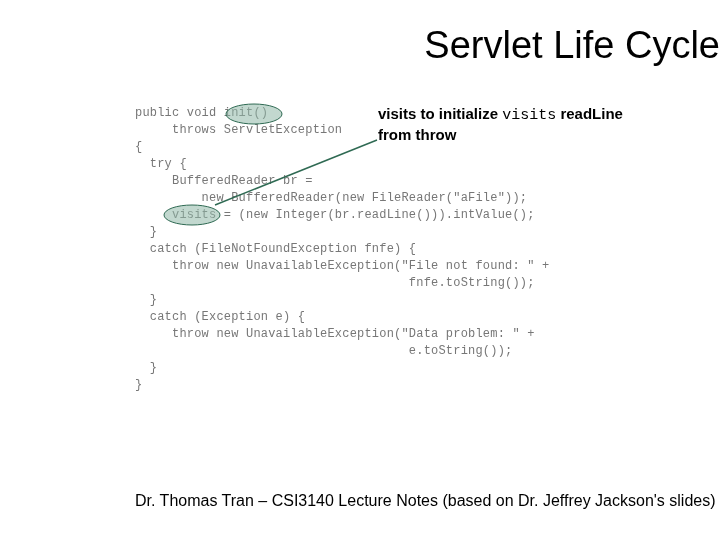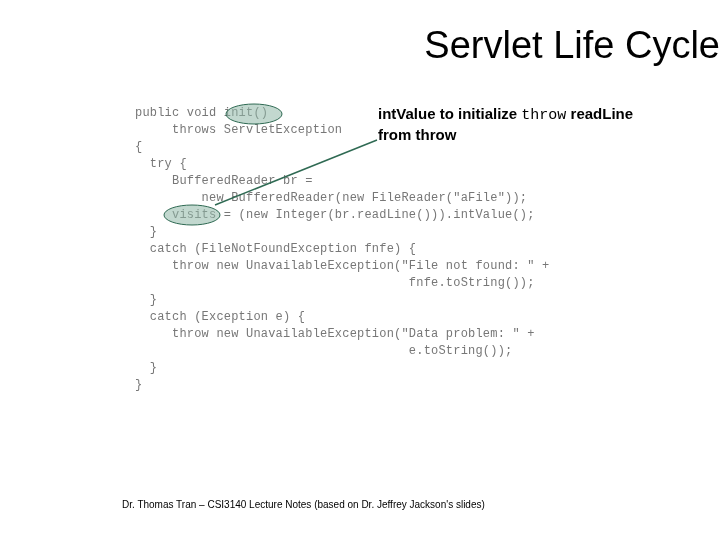--- a/index.html
+++ b/index.html
@@ -4,21 +4,21 @@
 <style>
   * { margin: 0; padding: 0; box-sizing: border-box; }
   html, body { width: 720px; height: 540px; background: #fff; font-family: Arial, Helvetica, sans-serif; }
   .slide { position: relative; width: 720px; height: 540px; }
   .title { position: absolute; top: 24px; left: 0; right: 0; text-align: right; font-size: 38px; font-weight: 400; color: #000; }
   .callout { position: absolute; top: 105px; left: 378px; width: 320px; font-size: 15px; font-weight: 700; color: #000; line-height: 1.25; }
   .callout .mono { font-family: "Courier New", Courier, monospace; font-weight: 400; font-size: 15px; }
   .code-img { position: absolute; top: 105px; left: 135px; width: 460px; height: 290px; }
   .code-img pre { font-family: "Courier New", Courier, monospace; font-size: 12px; line-height: 17px; color: #777; filter: blur(0.3px); letter-spacing: 0.2px; }
   .svg-layer { position: absolute; top: 0; left: 0; width: 720px; height: 540px; pointer-events: none; }
-  .footer { position: absolute; left: 122px; bottom: 30px; font-size: 10px; color: #000; }
+  .footer { position: absolute; left: 135px; bottom: 30px; font-size: 16px; color: #000; }
 </style>
 </head>
 <body>
 
 <div class="slide">
 
   <div class="title">Servlet Life Cycle</div>
 
   <div class="code-img">
     <pre>public void init()
@@ -35,21 +35,21 @@
   }
   catch (Exception e) {
      throw new UnavailableException("Data problem: " +
                                      e.toString());
   }
 }</pre>
   </div>
 
   <div class="callout">
     <div>
-      <span>intValue to initialize </span><span class="mono">throw</span><span> readLine</span>
+      <span>visits to initialize </span><span class="mono">visits</span><span> readLine</span>
     </div>
     <div>from throw</div>
   </div>
 
   <svg class="svg-layer" width="720" height="540">
 
     <ellipse cx="254" cy="114" rx="28" ry="10" fill="#8fb8a8" fill-opacity="0.55" stroke="#2f6a53" stroke-width="1"></ellipse>
 
     <ellipse cx="192" cy="215" rx="28" ry="10" fill="#8fb8a8" fill-opacity="0.55" stroke="#2f6a53" stroke-width="1"></ellipse>
 

